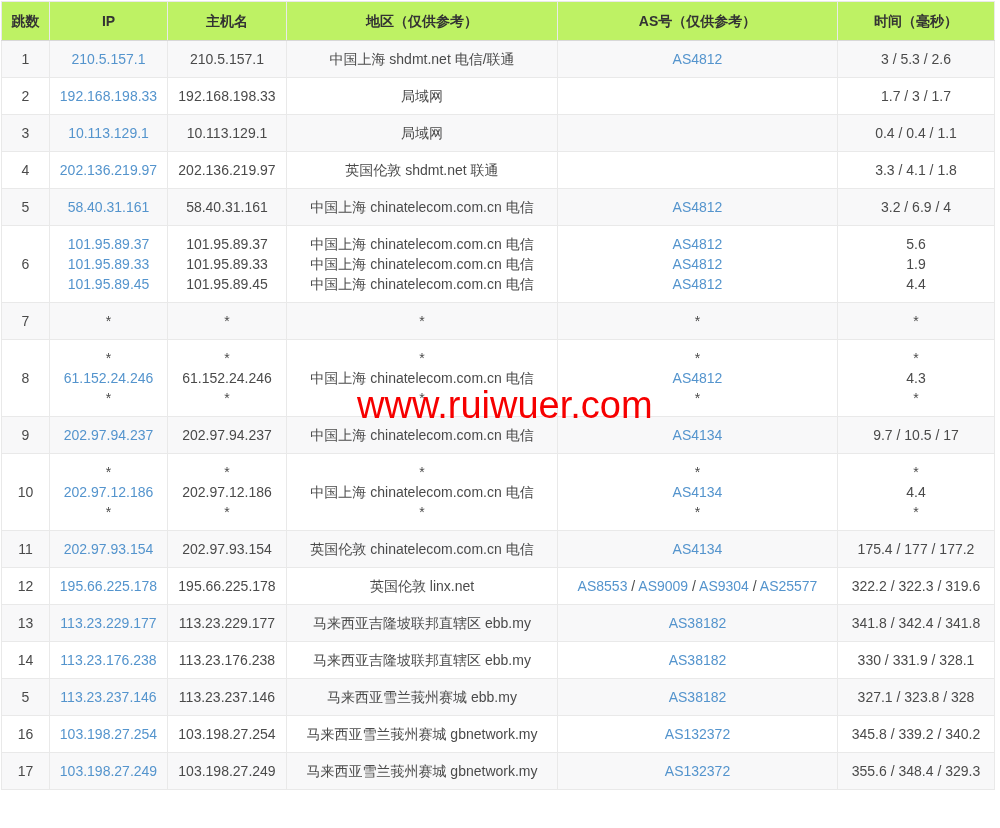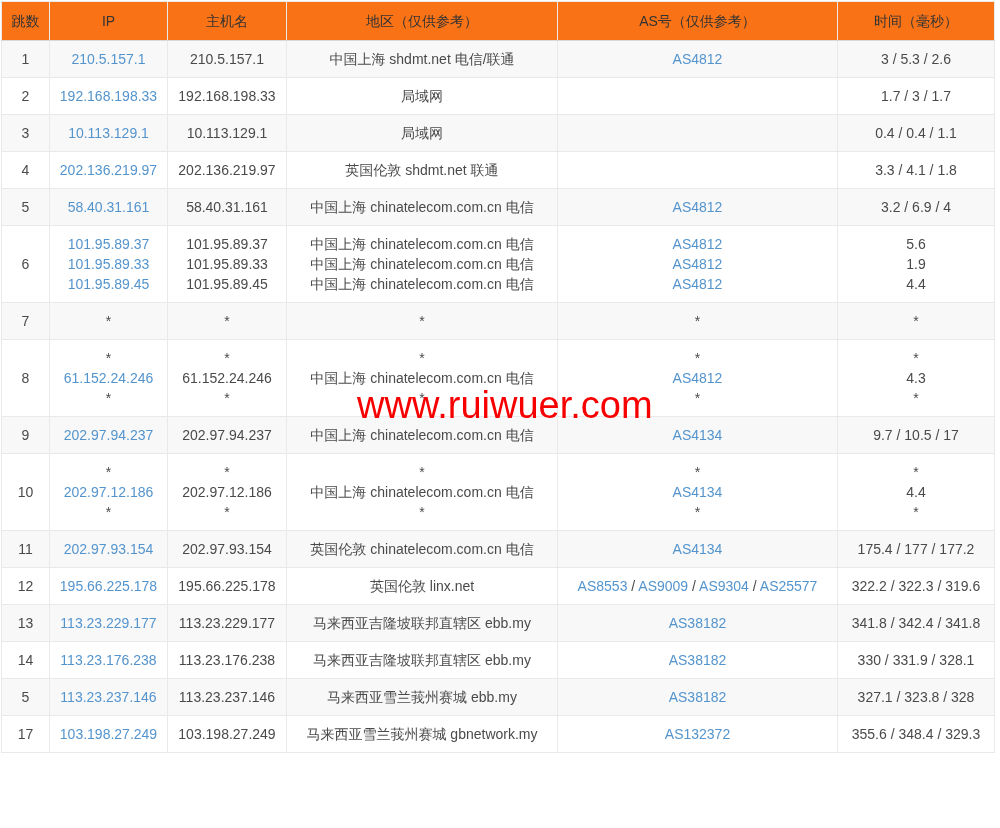--- a/index.html
+++ b/index.html
@@ -27,23 +27,23 @@
   table.trace th, table.trace td {
     border: 1px solid var(--border, #e9e9e9);
     text-align: center;
     vertical-align: middle;
     padding: 8px 4px;
     line-height: 20px;
     overflow: hidden;
     white-space: nowrap;
   }
   table.trace th {
-    font-weight: normal;
+    font-weight: bold;
     color: #333333;
-    background: #f97316;
+    background: #bef264;
     padding: 9px 4px;
     border-bottom-color: #d8d8d8;
   }
   tbody tr:nth-child(odd) { background: var(--stripe, #f8f8f9); }
   tbody tr:nth-child(even) { background: #ffffff; }
   a.link {
     color: var(--link, #5494cd);
     text-decoration: none;
     cursor: pointer;
   }
@@ -408,20 +408,40 @@
           </td>
           <td>
             <div><a class="link" href="#">AS38182</a></div>
           </td>
           <td>
             <div>327.1 / 323.8 / 328</div>
           </td>
         </tr>
         <tr>
           <td>
+            <div>16</div>
+          </td>
+          <td>
+            <div><a class="link" href="#">103.198.27.254</a></div>
+          </td>
+          <td>
+            <div>103.198.27.254</div>
+          </td>
+          <td>
+            <div>马来西亚雪兰莪州赛城 gbnetwork.my</div>
+          </td>
+          <td>
+            <div><a class="link" href="#">AS132372</a></div>
+          </td>
+          <td>
+            <div>345.8 / 339.2 / 340.2</div>
+          </td>
+        </tr>
+        <tr>
+          <td>
             <div>17</div>
           </td>
           <td>
             <div><a class="link" href="#">103.198.27.249</a></div>
           </td>
           <td>
             <div>103.198.27.249</div>
           </td>
           <td>
             <div>马来西亚雪兰莪州赛城 gbnetwork.my</div>

